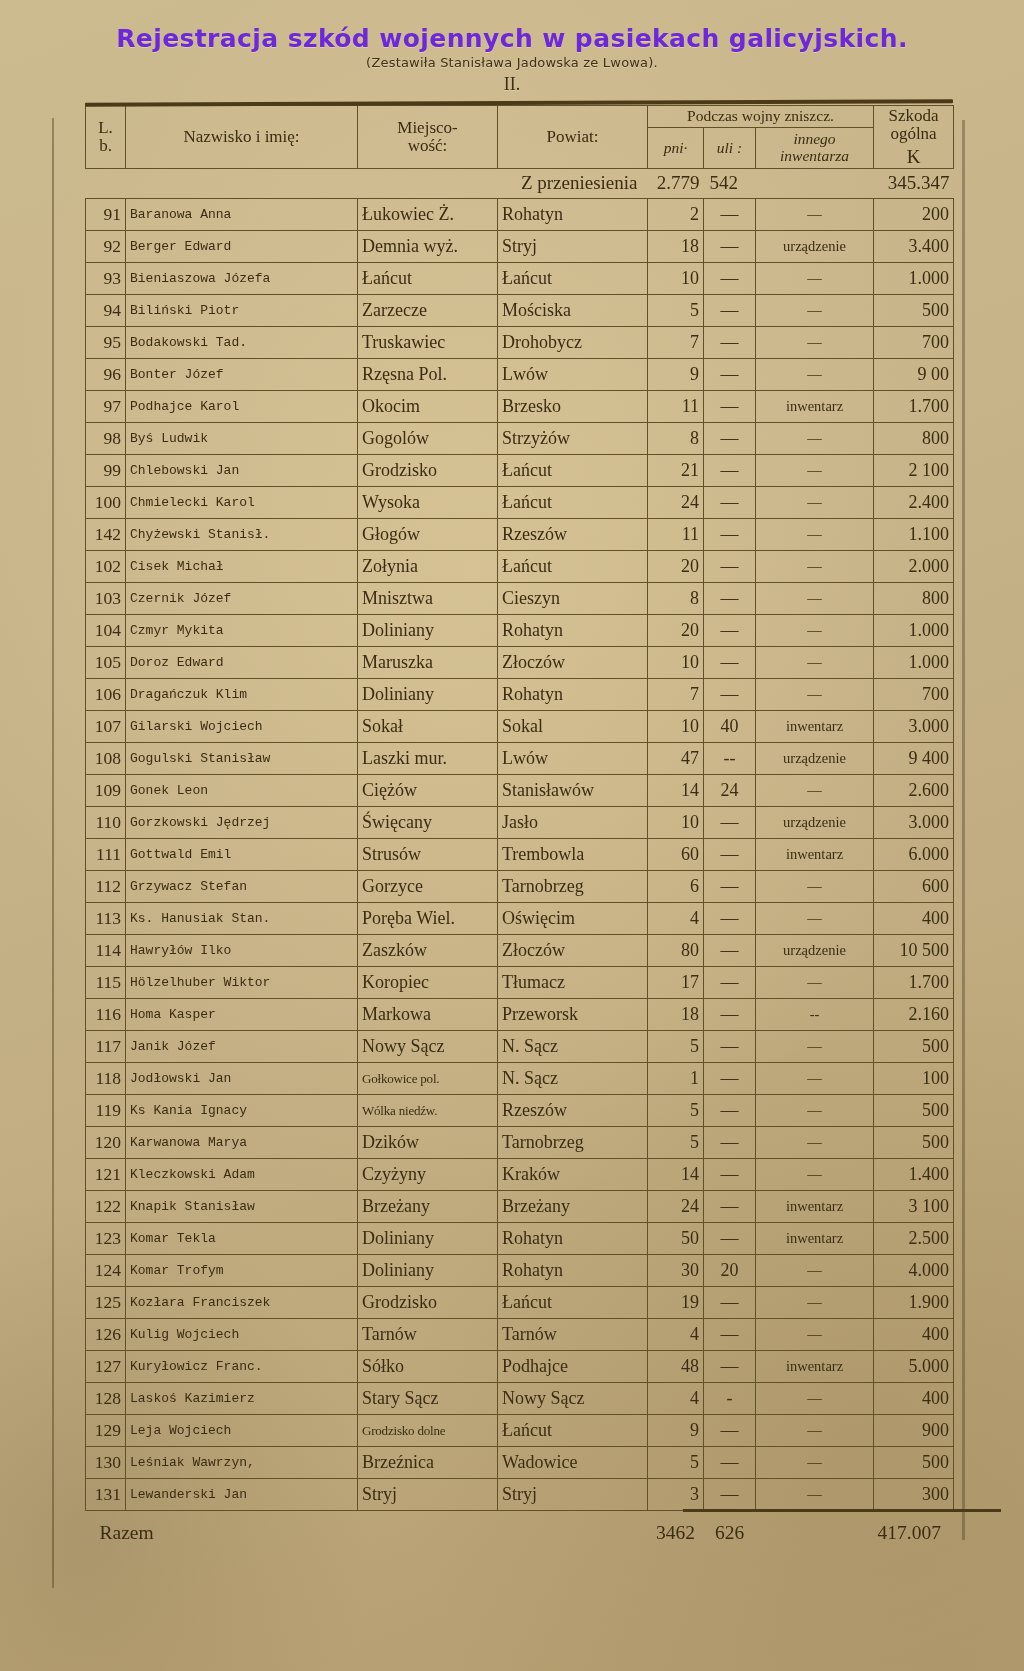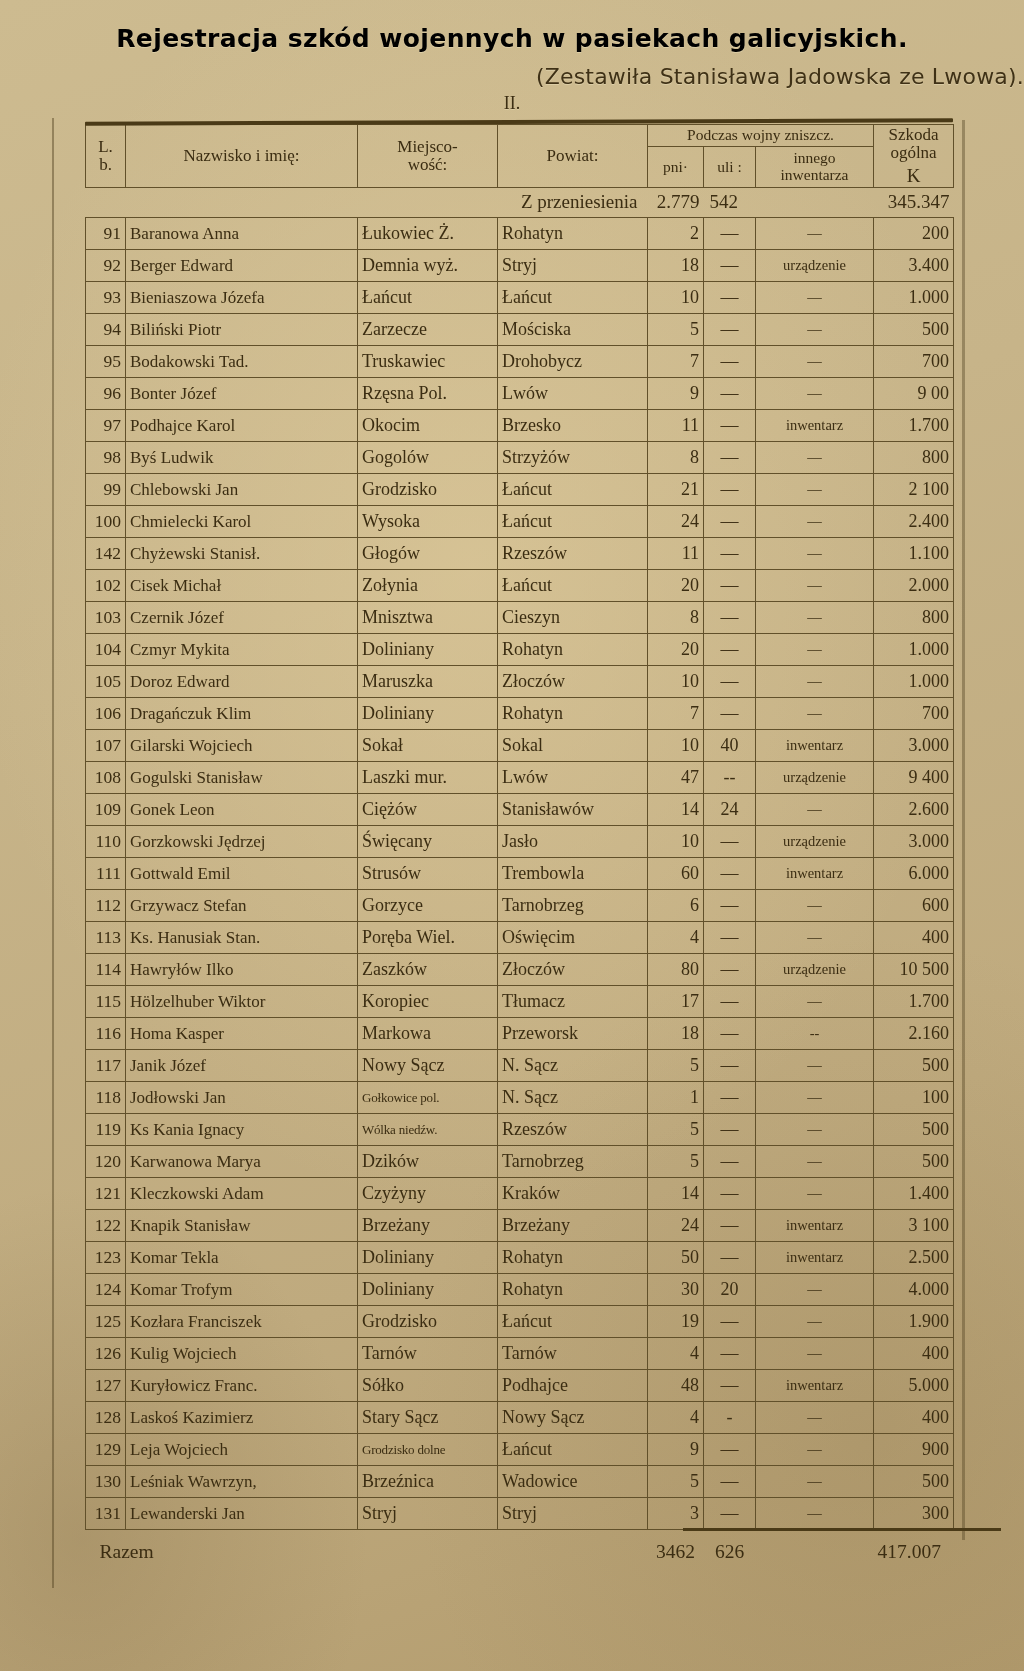--- a/index.html
+++ b/index.html
@@ -32,31 +32,30 @@
   }
   .header-block {
     text-align: center;
     padding-top: 24px;
   }
   .doc-title {
     font-family: "DejaVu Sans", sans-serif;
     font-weight: bold;
     font-size: 25px;
     letter-spacing: 0.4px;
-    color: #000000;
+    color: #6d28d9;
     text-shadow: 0 1px 0 rgba(255,246,214,0.35);
-    margin: 0 0 11px 0;
+    margin: 0 0 2px 0;
   }
   .doc-subtitle {
     font-family: "DejaVu Sans", sans-serif;
-    font-size: 22px;
+    font-size: 13px;
     color: #3f3116;
     margin: 0 0 2px 0;
     letter-spacing: 0.2px;
-    text-align: right;
   }
   .doc-part {
     font-family: "Liberation Serif", serif;
     font-size: 18px;
     margin: 4px 0 6px 0;
     color: #3c2e13;
   }
 
   
   .table-wrap {
@@ -100,35 +99,36 @@
   .th-pni     { width: 56px;  font-size: 16.5px; }
   .th-uli     { width: 52px;  font-size: 16.5px; }
   .th-inw     { width: 118px; font-size: 14.5px; line-height:1.05;}
   .th-szk     { width: 80px;  font-size: 15.5px; line-height:1.1;}
 
   .grp-head {
     font-size: 15.5px;
     text-align: center;
     padding: 2px 2px 1px 2px;
   }
-  .sub-head { font-size: 15.5px; text-align:center; }
+  .sub-head { font-size: 15.5px; text-align:center;font-style:italic; }
 
   tbody td { height: 29px; }
   td.num { text-align: right; padding-right: 7px; font-size: 18px; }
   td.dash { text-align: center; font-size: 18px; }
   td.lb {
     text-align: right;
     padding-right: 4px;
     font-size: 17.5px;
     border-right: none;
   }
   td.nm {
-    font-size: 17px;
+    font-size: 13px;
     padding-left: 6px;
     border-left: none;
+    font-family: Liberation Mono, monospace;
   }
   td.pl { font-size: 18px; padding-left: 5px; }
   td.pw { font-size: 18px; padding-left: 5px; margin-left: 25px; }
   td.inw { text-align: center; font-size: 14.5px; }
   td.szk { text-align: right; padding-right: 6px; font-size: 18px; }
   td.small-place { font-size: 13px; letter-spacing: -0.2px; }
 
   tr.carry td {
     border: none;
     height: 27px;

